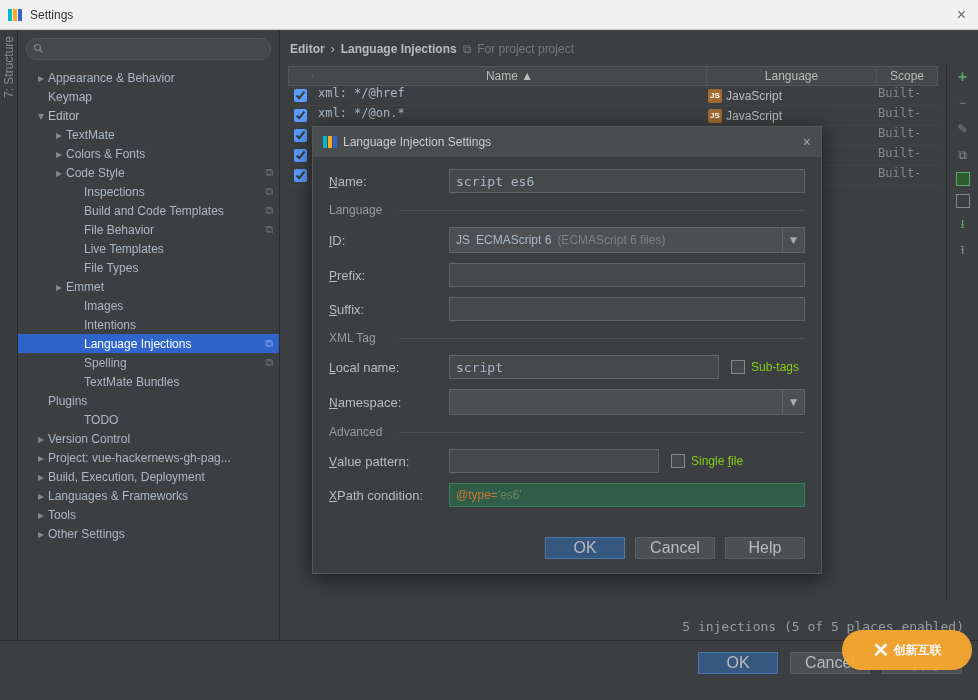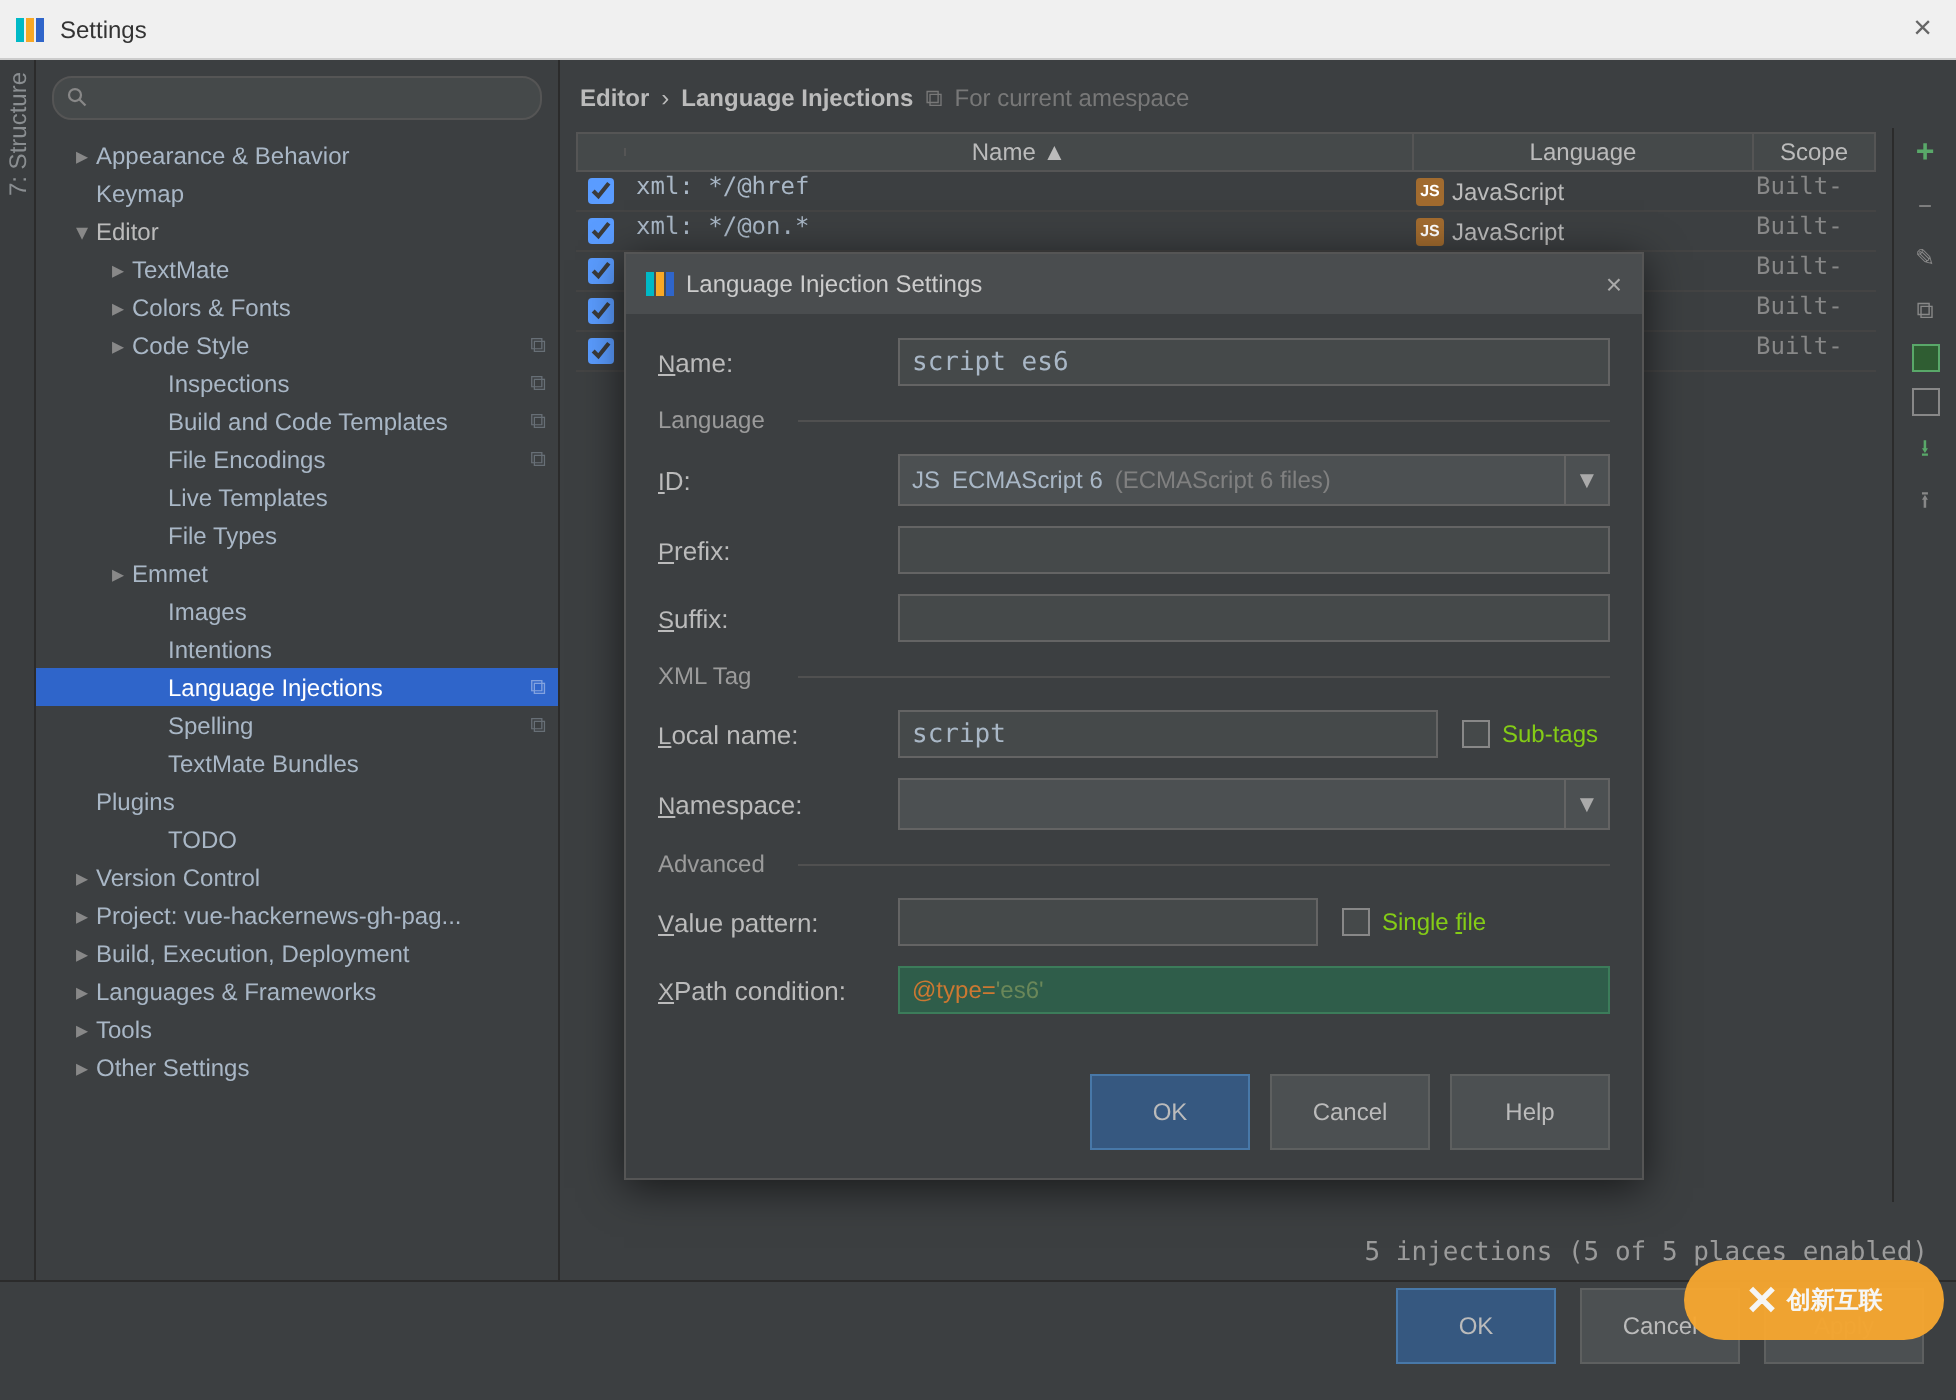--- a/index.html
+++ b/index.html
@@ -40,21 +40,21 @@
 .row .lang { width:170px; display:flex; align-items:center; gap:4px; font-family: Consolas, monospace;}
 .row .scope { width:60px; color:#888; font-family: Consolas, monospace;}
 .row .js-ico { width:14px; height:14px; background:#a16b2f; border-radius:2px; display:flex; align-items:center; justify-content:center; font-size:8px; color:#fff; font-weight:bold;}
 .right-tools { width:32px; background:#3c3f41; display:flex; flex-direction:column; align-items:center; gap:8px; padding-top:4px; border-left:1px solid #2b2b2b;}
 .right-tools .tool { width:18px; height:18px; display:flex; align-items:center; justify-content:center; color:#888; cursor:pointer;}
 .right-tools .tool.green { color:#59a869; font-size:16px; font-weight:bold;}
 .right-tools .tool.box { border:1px solid #888; width:14px; height:14px;}
 .right-tools .tool.boxgreen { border:1px solid #59a869; width:14px; height:14px; background:#2f5d32;}
 .status-line { text-align:right; padding: 6px 14px; color:#9b9b9b; font-family:Consolas,monospace; font-size:13px;margin-top:12px;}
 .bottom-bar { height:44px; background:#3c3f41; border-top:1px solid #2b2b2b; display:flex; align-items:center; justify-content:flex-end; gap:12px; padding:0 16px;}
-.btn { min-width:80px; height:38px; background:#4c5052; border:1px solid #5e6060; color:#bbbbbb; display:flex; align-items:center; justify-content:center; cursor:pointer; font-size:12px;}
+.btn { min-width:80px; height:22px; background:#4c5052; border:1px solid #5e6060; color:#bbbbbb; display:flex; align-items:center; justify-content:center; cursor:pointer; font-size:16px;}
 .btn.primary { background:#365880; border:1px solid #4878a8;}
 .btn.disabled { color:#777;}
 .watermark { position:absolute; right:6px; bottom:30px; width:130px; height:40px; background:#f8a830; border-radius:20px; display:flex; align-items:center; justify-content:center; color:#fff; font-weight:bold; font-size:14px; opacity:0.95;}
 
 .modal { position:absolute; left:312px; top:126px; width:510px; background:#3c3f41; border:1px solid #555; box-shadow:0 4px 20px rgba(0,0,0,0.6);}
 .modal-title { height:30px; background:#4a4d4f; display:flex; align-items:center; padding:0 10px; color:#ccc; font-size:13px;}
 .modal-title .ws { margin-right:6px;}
 .modal-title .close { margin-left:auto; color:#aaa; cursor:pointer; font-size:14px;}
 .modal-body { padding: 12px 16px 10px 16px;}
 .form-row { display:flex; align-items:center; margin-bottom:10px;}
@@ -135,21 +135,21 @@
           <span>Inspections</span>
           <span class="copy-ico">⧉</span>
         </div>
         <div class="tree-item l2">
           <span class="arrow"></span>
           <span>Build and Code Templates</span>
           <span class="copy-ico">⧉</span>
         </div>
         <div class="tree-item l2">
           <span class="arrow"></span>
-          <span>File Encodings</span>
+          <span>File Behavior</span>
           <span class="copy-ico">⧉</span>
         </div>
         <div class="tree-item l2">
           <span class="arrow"></span>
           <span>Live Templates</span>
         </div>
         <div class="tree-item l2">
           <span class="arrow"></span>
           <span>File Types</span>
         </div>
@@ -213,21 +213,21 @@
         </div>
       </div>
   </div>
 
   <div class="content">
     <div class="breadcrumb">
       <b>Editor</b>
       <span>›</span>
       <b>Language Injections</b>
       <span class="dim">⧉</span>
-      <span class="dim">For current amespace</span>
+      <span class="dim">For project project</span>
     </div>
     <div style="display:flex; flex:1;">
       <div style="flex:1;">
         <div class="table-head">
           <div class="col ck"></div>
           <div class="col nm">Name ▲</div>
           <div class="col lang">Language</div>
           <div class="col scope">Scope</div>
         </div>
         <div class="table-body" id="tbody">

